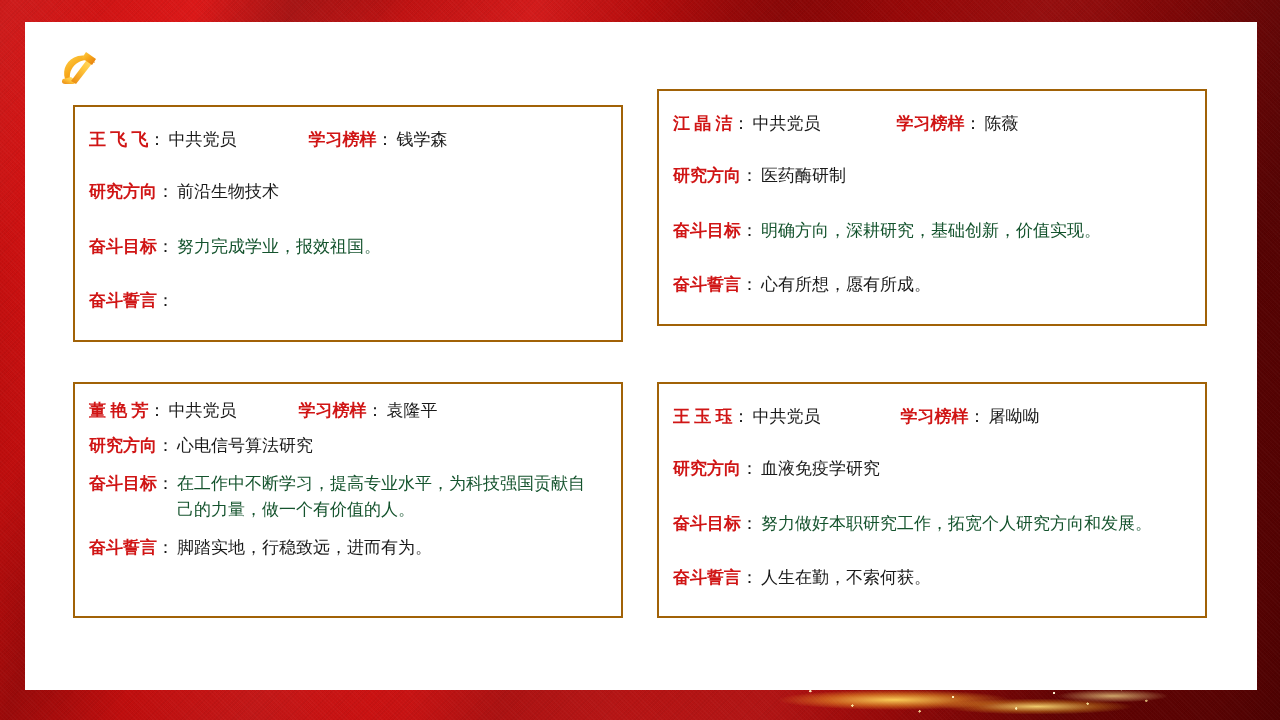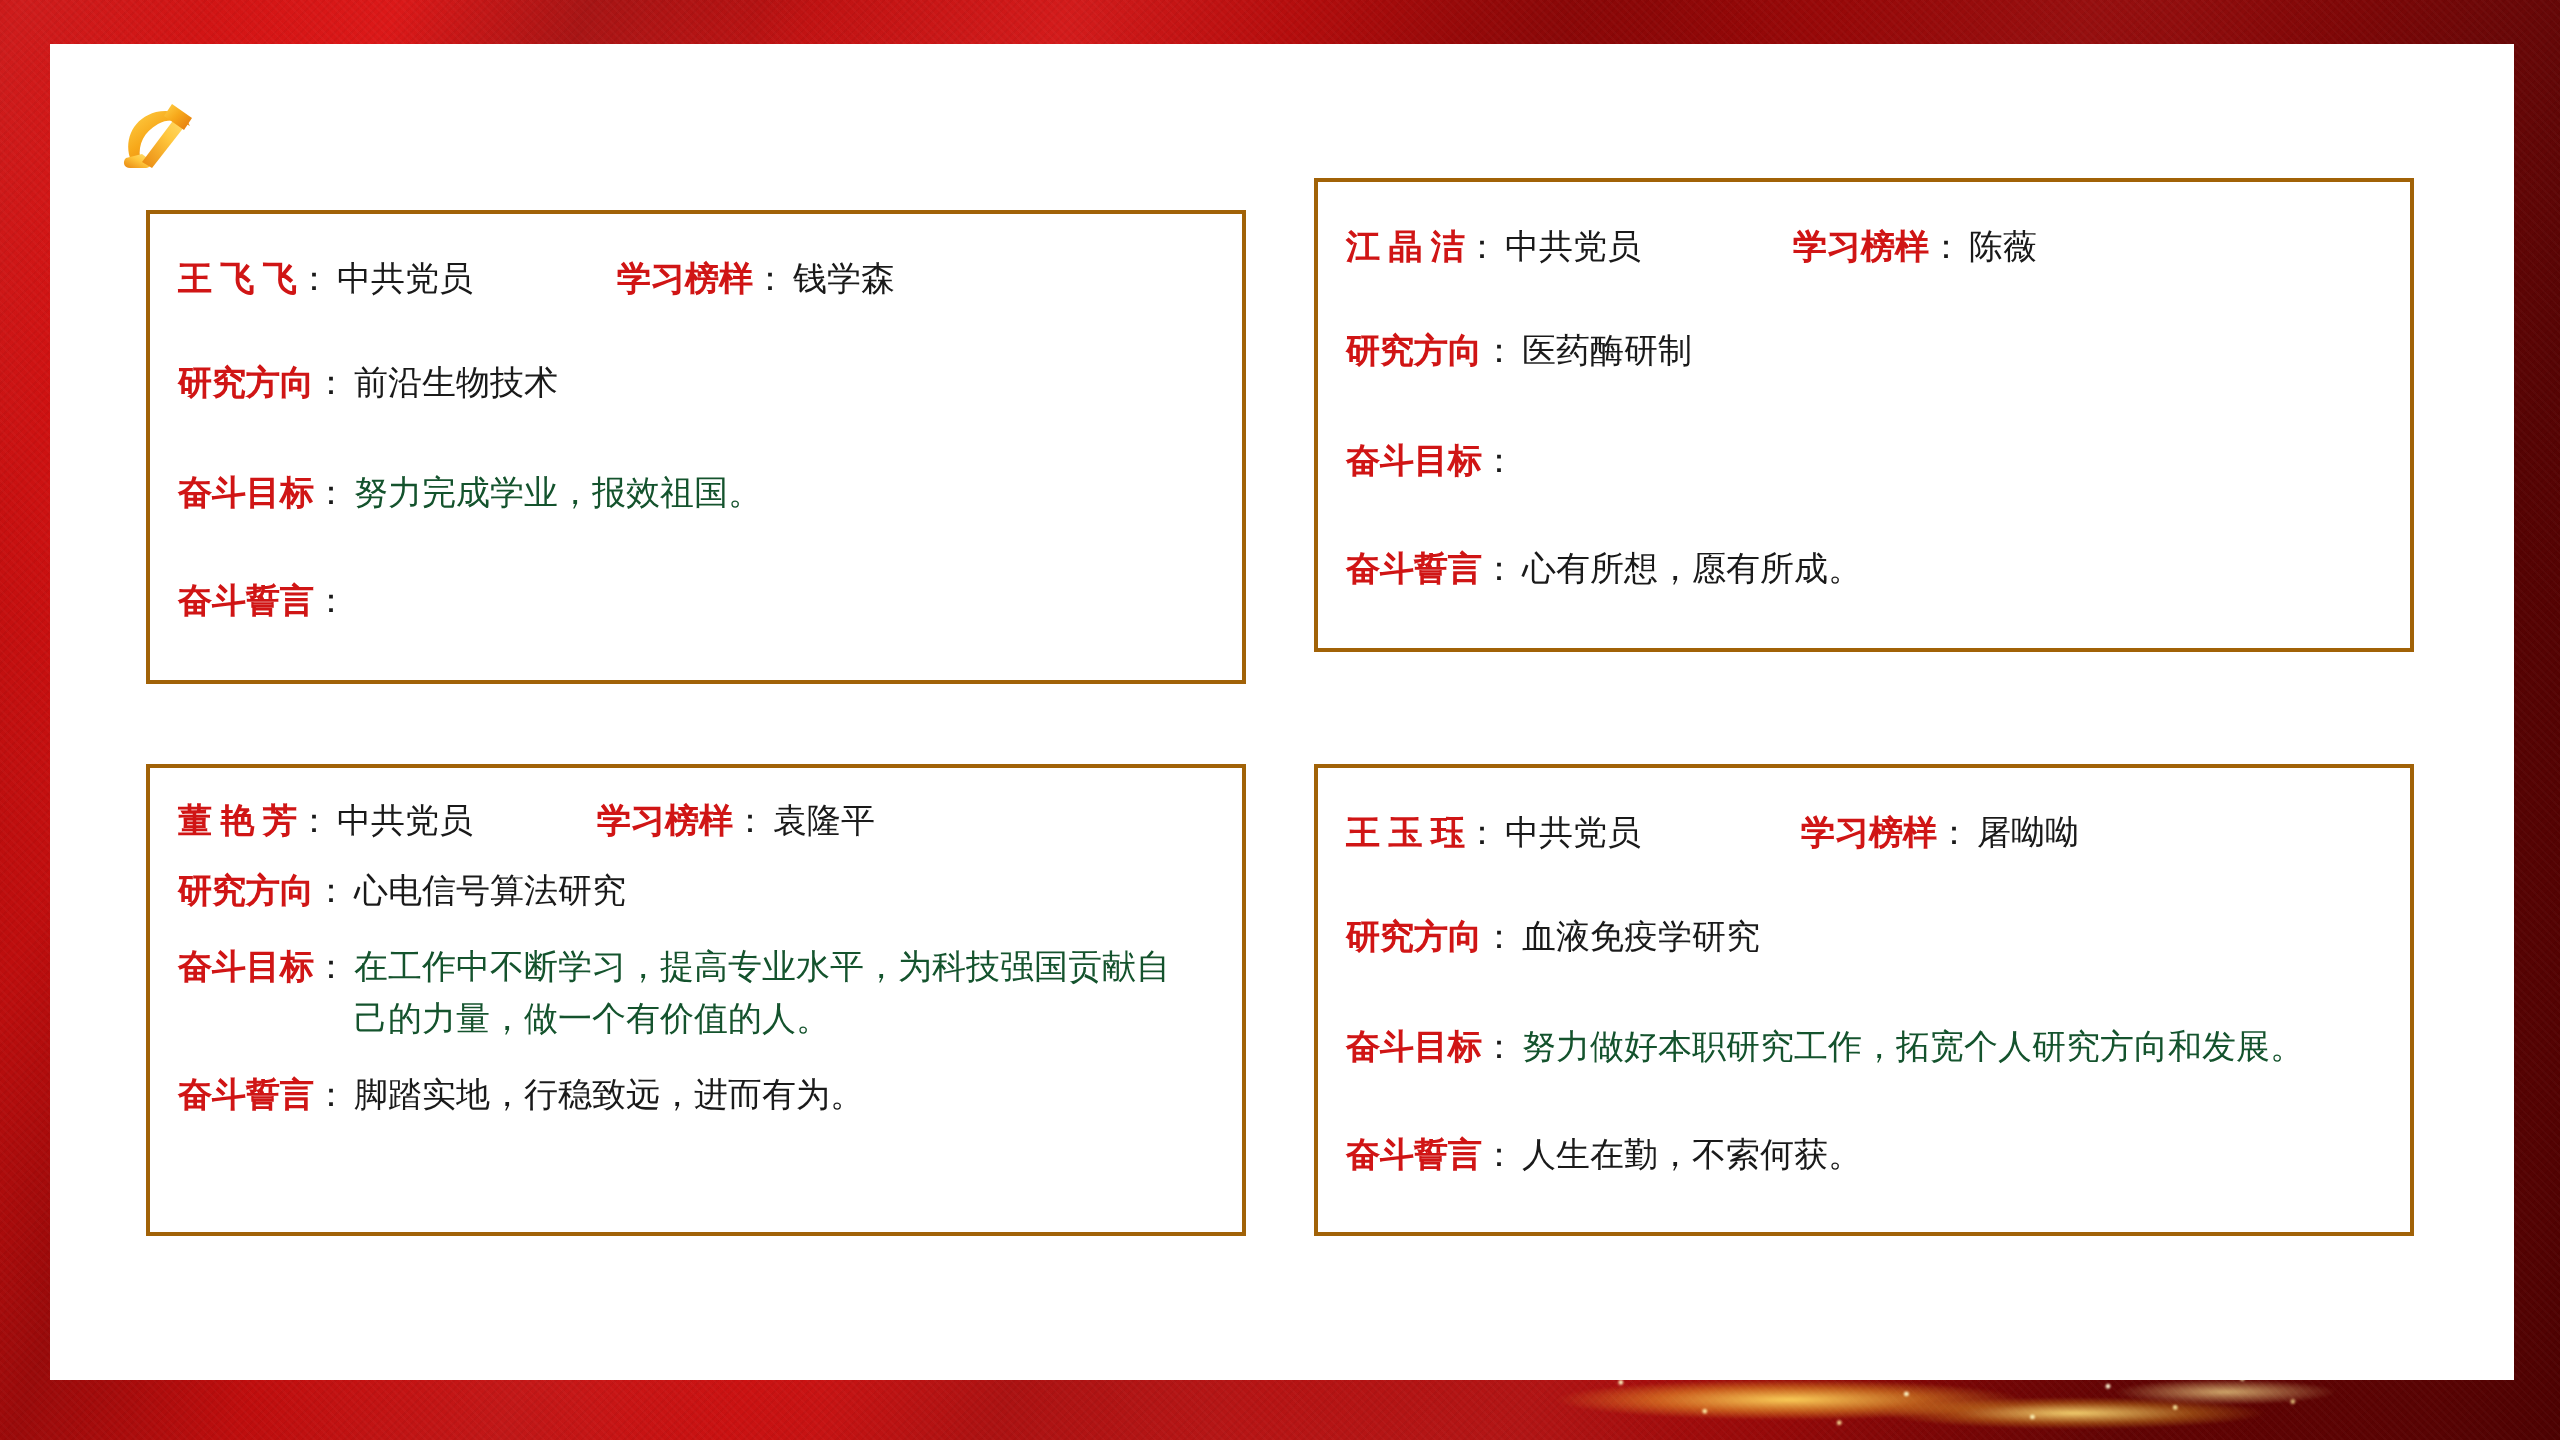--- a/index.html
+++ b/index.html
@@ -252,20 +252,21 @@
 
         <div class="row r-spaced">
           <span class="lbl">研究方向</span>
           <span class="colon">：</span>
           <span class="val">医药酶研制</span>
         </div>
 
         <div class="row goal-block r-spaced2">
           <span class="lbl">奋斗目标</span>
           <span class="colon">：</span>
+          <span class="val-wrap goal-text">明确方向，深耕研究，基础创新，价值实现。</span>
         </div>
 
         <div class="row r-last">
           <span class="lbl">奋斗誓言</span>
           <span class="colon">：</span>
           <span class="val">心有所想，愿有所成。</span>
         </div>
 
       </div>
     </div>

